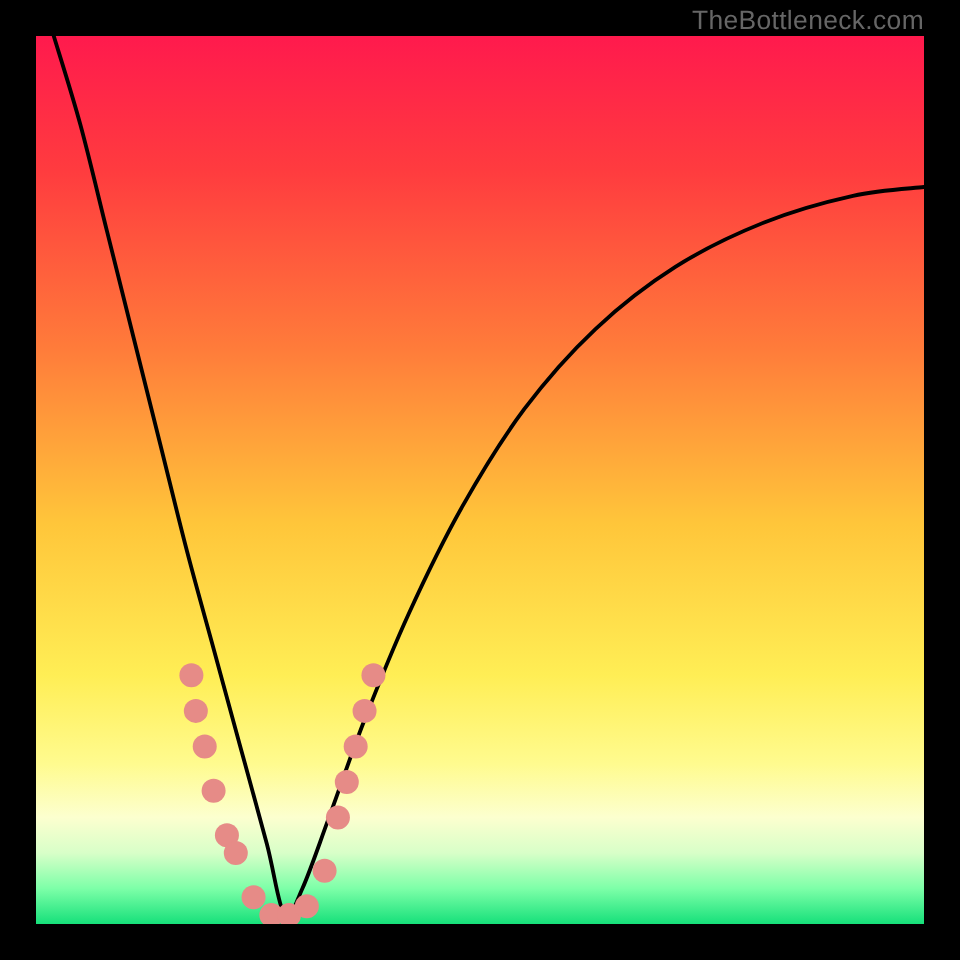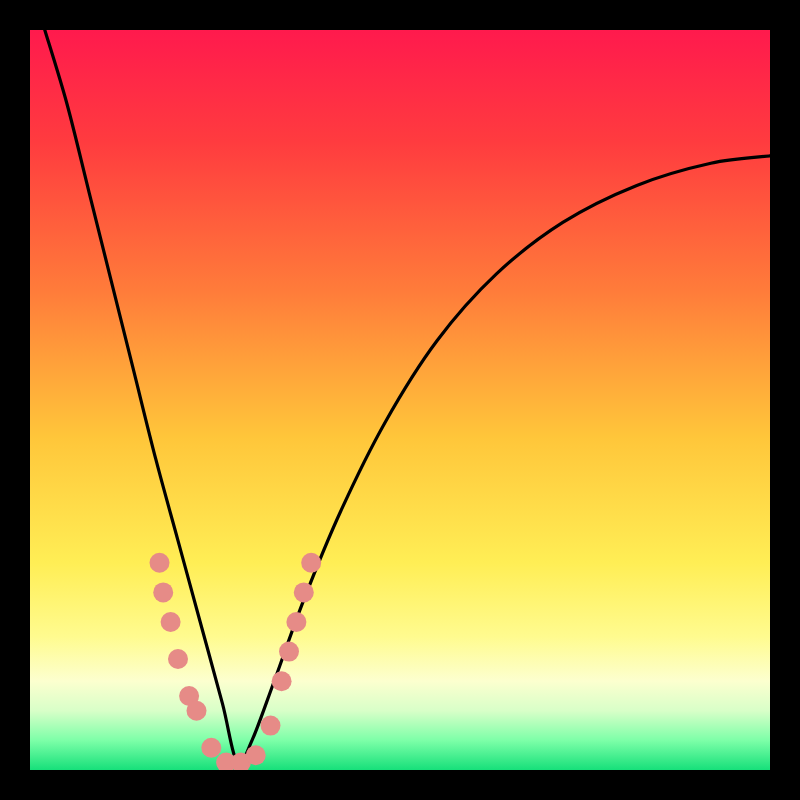--- a/index.html
+++ b/index.html
@@ -82,13 +82,14 @@
           <circle cx="225.7" cy="725.2" r="10" fill="#e68b87"></circle>
           <circle cx="240.5" cy="695.6" r="10" fill="#e68b87"></circle>
           <circle cx="251.60000000000002" cy="651.2" r="10" fill="#e68b87"></circle>
           <circle cx="259" cy="621.6" r="10" fill="#e68b87"></circle>
           <circle cx="266.4" cy="592" r="10" fill="#e68b87"></circle>
           <circle cx="273.8" cy="562.4" r="10" fill="#e68b87"></circle>
           <circle cx="281.2" cy="532.8" r="10" fill="#e68b87"></circle>
         </g>
     </svg>
   </div>
+  <div class="watermark">TheBottleneck.com</div>
 </div>
 
 </body></html>

